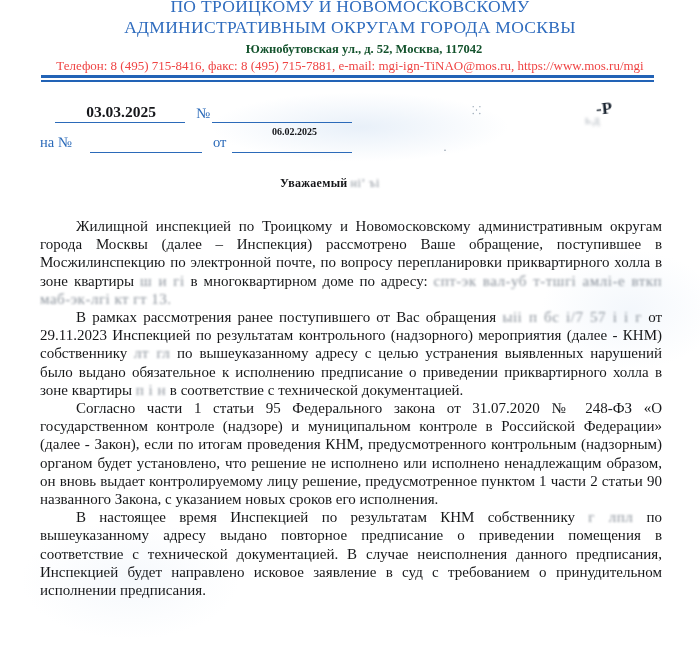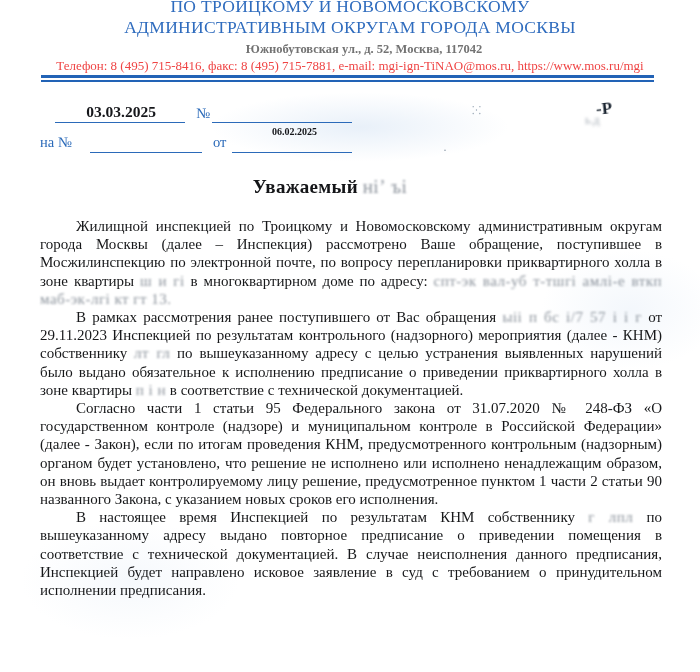--- a/index.html
+++ b/index.html
@@ -13,21 +13,21 @@
   }
   
   .stain{position:absolute;pointer-events:none;border-radius:50%;}
   .stain.s1{left:210px;top:92px;width:300px;height:70px;background:radial-gradient(ellipse at center,rgba(214,228,244,.55),rgba(214,228,244,0) 70%);}
   .stain.s2{left:540px;top:250px;width:180px;height:120px;background:radial-gradient(ellipse at center,rgba(222,233,246,.35),rgba(222,233,246,0) 70%);}
   .stain.s3{left:20px;top:520px;width:220px;height:120px;background:radial-gradient(ellipse at center,rgba(224,234,246,.3),rgba(224,234,246,0) 70%);}
 
   
   .header{position:absolute;top:-4px;left:0;width:700px;text-align:center;color:#2a66bb;}
   .title{font-size:17.5px;line-height:21px;letter-spacing:.3px;color:#2f6cbe;}
-  .addr{margin-top:4px;font-size:12.5px;font-weight:bold;color:#737373;padding-left:28px;}
+  .addr{margin-top:4px;font-size:12.5px;font-weight:bold;color:#14532d;padding-left:28px;}
   .contact{margin-top:1px;font-size:13px;color:#ef4444;}
 
   .rule{position:absolute;left:41px;top:75px;width:613px;height:2px;
         border-top:3.5px solid #2263b6;border-bottom:2px solid #2263b6;}
 
   
   .blue{color:#2b6ab9;}
   .refblock{position:absolute;left:0;top:0;width:700px;height:170px;font-size:14.5px;}
   .uline{position:absolute;border-bottom:1.8px solid #2b6ab9;height:1px;}
   .u1{left:55px;top:121px;width:130px;}
@@ -45,21 +45,21 @@
   
   .mark{position:absolute;pointer-events:none;}
   .m-faint1{left:472px;top:102px;font-size:11px;color:#93a2b2;filter:blur(.6px);}
   .m-glyph{left:596px;top:99px;font-size:17px;font-weight:bold;color:#1b2531;
            transform:rotate(-6deg);filter:blur(.3px);}
   .m-smudge{left:585px;top:113px;font-size:12px;color:#5f6d7c;filter:blur(1.4px);opacity:.55;}
   .m-dot{left:443px;top:143px;font-size:12px;color:#8c98a6;filter:blur(.4px);}
 
   
   .salutation{position:absolute;left:0;top:176px;width:700px;text-align:center;padding-right:40px;box-sizing:border-box;
-              font-size:19px;color:#141518;}
+              font-size:12px;color:#141518;}
   .salutation b{font-weight:bold;letter-spacing:.3px;}
 
   
   .body-text{position:absolute;left:40px;top:217px;width:622px;}
   .para{margin:0;text-indent:36px;text-align:justify;font-size:15px;line-height:18.2px;color:#17181a;}
   .redact{color:#6f7883;filter:blur(.8px);opacity:.8;letter-spacing:.5px;}
 </style>
 </head>
 <body>
 

